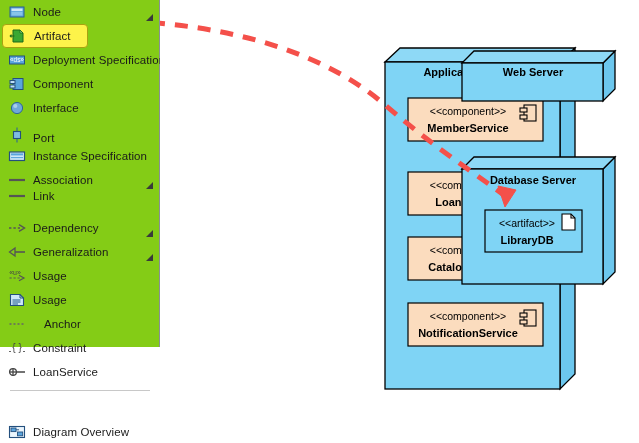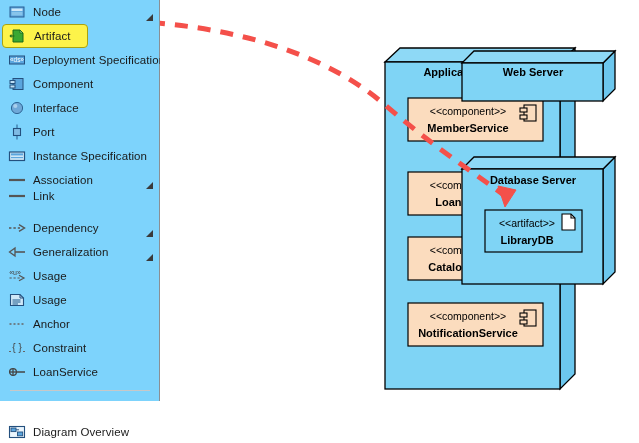--- a/index.html
+++ b/index.html
@@ -16,22 +16,22 @@
   }
   #app {
     position: absolute;
     inset: 0;
     display: flex;
   }
 
   
   #palette {
     width: 160px;
-    height: 401px;
-    background: #7dd3fc;
+    height: 347px;
+    background: #84cc16;
     border-right: 1px solid #8a8f94;
     box-sizing: border-box;
     position: relative;
     flex: 0 0 160px;
   }
   .pal-row {
     position: absolute;
     left: 0;
     width: 159px;
     height: 24px;
@@ -154,21 +154,21 @@
     </div>
 
     <div class="pal-row" style="top:96px;">
       <svg class="pal-icon" viewBox="0 0 18 18">
         <circle cx="9" cy="9" r="5.6" fill="#6fa8d8" stroke="#2f6696" stroke-width="1"></circle>
         <circle cx="7.3" cy="7" r="2.1" fill="#a9cfec" stroke="none"></circle>
       </svg>
       <span class="pal-label">Interface</span>
     </div>
 
-    <div class="pal-row" style="top:120px;">
+    <div class="pal-row" style="top:120px;align-items:flex-end;">
       <svg class="pal-icon" viewBox="0 0 18 18">
         <line x1="9" y1="1.5" x2="9" y2="16.5" stroke="#2f6696" stroke-width="1.1"></line>
         <rect x="5.5" y="5.5" width="7" height="7" fill="#7fbbe4" stroke="#24507e" stroke-width="1.1"></rect>
       </svg>
       <span class="pal-label">Port</span>
     </div>
 
     <div class="pal-row" style="top:144px;">
       <svg class="pal-icon" viewBox="0 0 18 18">
         <rect x="1.5" y="5" width="15" height="8.5" fill="#cfe8f8" stroke="#24507e" stroke-width="1.2"></rect>
@@ -224,21 +224,21 @@
       <svg class="pal-icon" viewBox="0 0 18 18">
         <path d="M2.5 3.5 H12 L15.5 7 V14.5 H2.5 Z" fill="#cfe8f8" stroke="#24507e" stroke-width="1.1"></path>
         <path d="M12 3.5 V7 H15.5" fill="none" stroke="#24507e" stroke-width="1"></path>
         <line x1="4.5" y1="9" x2="12.5" y2="9" stroke="#2f6696" stroke-width="1.1"></line>
         <line x1="4.5" y1="11" x2="12.5" y2="11" stroke="#2f6696" stroke-width="1.1"></line>
         <line x1="4.5" y1="13" x2="10" y2="13" stroke="#2f6696" stroke-width="1.1"></line>
       </svg>
       <span class="pal-label">Usage</span>
     </div>
 
-    <div class="pal-row" style="top:312px;">
+    <div class="pal-row" style="top:312px;gap:11px;">
       <svg class="pal-icon" viewBox="0 0 18 18">
         <line x1="1.5" y1="9" x2="16.5" y2="9" stroke="#666666" stroke-width="1.3" stroke-dasharray="2 2"></line>
       </svg>
       <span class="pal-label">Anchor</span>
     </div>
 
     <div class="pal-row" style="top:336px;">
       <svg class="pal-icon" viewBox="0 0 18 18">
         <text x="9" y="12" font-family="'Liberation Sans',sans-serif" font-size="10" fill="#444444" text-anchor="middle">{ }</text>
         <line x1="1" y1="12.5" x2="3" y2="12.5" stroke="#666" stroke-width="1.2"></line>

